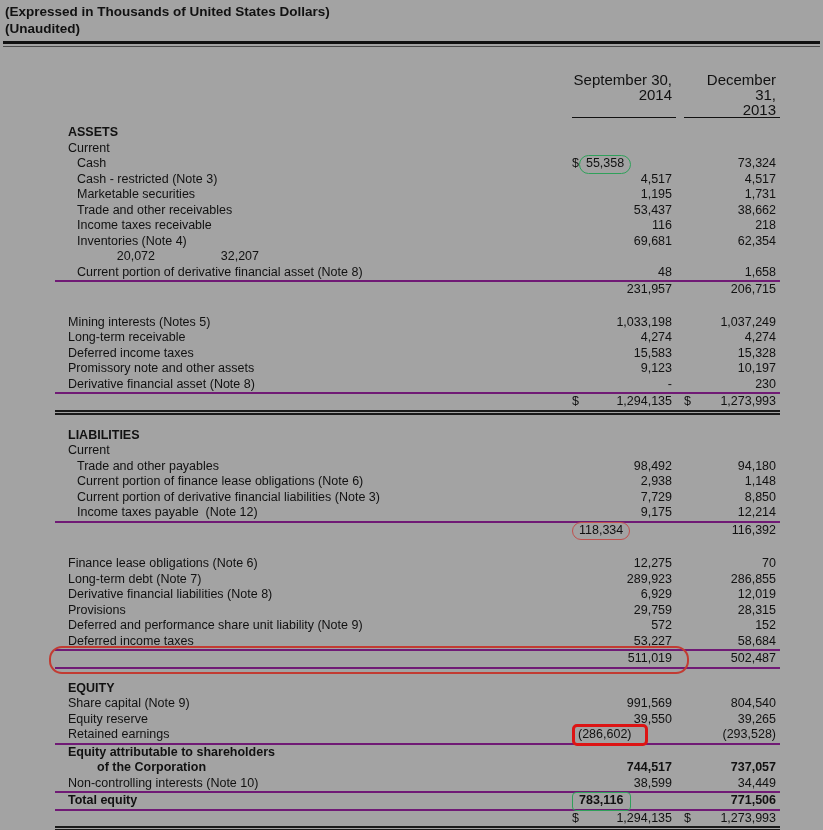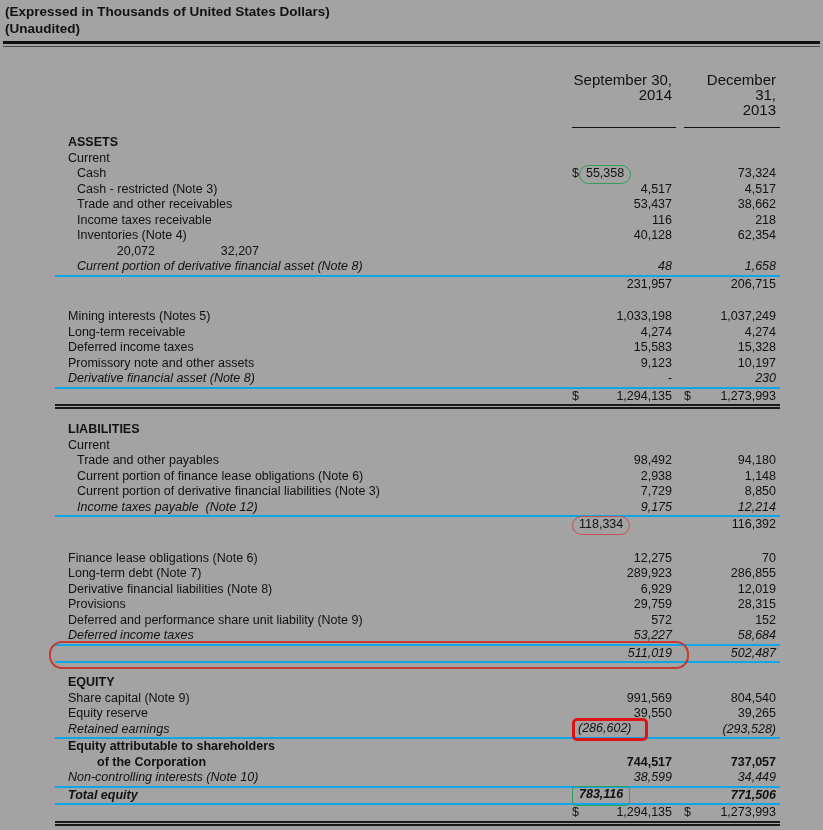--- a/index.html
+++ b/index.html
@@ -8,36 +8,36 @@
 
   
   .doc-header { padding:3px 0 0 5px; font-weight:bold; font-size:13.5px; line-height:17px; }
   .top-rule { margin:4px 3px 0 3px; height:2px; border-top:3px solid #111; border-bottom:1px solid #4a4a4a; }
 
   
   .table { position:absolute; left:55px; top:72px; width:725px; }
   .head-row { display:flex; font-size:15px; line-height:15px; margin-bottom:7px; }
   .head-row .lbl { flex:1; }
   .hc1 { width:100px; padding-right:4px; text-align:right; border-bottom:1.5px solid #111; padding-bottom:2px; }
-  .hc2 { width:92px; padding-right:4px; text-align:right; border-bottom:1.5px solid #111; padding-bottom:10px; }
+  .hc2 { width:92px; padding-right:4px; text-align:right; border-bottom:1.5px solid #111; padding-bottom:0; }
   .colgap { width:8px; }
 
   .row { display:flex; height:15.5px; line-height:15.5px; font-size:12.5px; position:relative; }
   .row.bold { font-weight:bold; }
   .lbl { flex:1; white-space:pre; overflow:visible; }
   .ind0 { padding-left:13px; }
   .ind1 { padding-left:22px; }
   .ind2 { padding-left:42px; }
   .col { display:flex; align-items:center; }
   .c1 { width:100px; padding-right:4px; }
   .c2 { width:92px; padding-right:4px; }
   .dollar { text-align:left; }
   .val { margin-left:auto; text-align:right; white-space:pre; }
 
-  .rule-below { border-bottom:2px solid #0ea5e9;font-style:italic; }
+  .rule-below { border-bottom:2px solid #701a75; }
   .rule-double { border-bottom:2px solid #1a1a1a; }
   .rule-double::after { content:""; position:absolute; left:0; right:0; bottom:-5px; border-top:2.5px solid #1a1a1a; }
 
   
   .ann-green-oval { border:1.5px solid #2fa05a; border-radius:10px; padding:0 6px 1px 6px; margin:-2px -8px -3px 0; }
   .ann-red-oval   { border:1.5px solid #c0504d; border-radius:10px; padding:0 6px 1px 6px; margin:-2px -8px -3px 0; }
   .ann-red-rect   { border:3px solid #dd1414; border-radius:5px; padding:0 13px 1px 3px; margin:-3px -6px -3px 0; }
   .ann-green-rect { border:1.5px solid #2fa05a; border-radius:4px; padding:0 6px 2px 6px; margin:-2px -8px -3px 0; }
   .row-oval { position:absolute; left:-6px; width:636px; top:-5px; height:24px;
               border:2px solid #c23b32; border-radius:13px; pointer-events:none; }
@@ -110,20 +110,32 @@
             <span class="dollar"></span>
             <span class="val">4,517</span>
           </div>
           <div class="colgap"></div>
           <div class="col c2">
             <span class="dollar"></span>
             <span class="val">4,517</span>
           </div>
         </div>
         <div class="row">
+          <div class="lbl ind1">Marketable securities</div>
+          <div class="col c1">
+            <span class="dollar"></span>
+            <span class="val">1,195</span>
+          </div>
+          <div class="colgap"></div>
+          <div class="col c2">
+            <span class="dollar"></span>
+            <span class="val">1,731</span>
+          </div>
+        </div>
+        <div class="row">
           <div class="lbl ind1">Trade and other receivables</div>
           <div class="col c1">
             <span class="dollar"></span>
             <span class="val">53,437</span>
           </div>
           <div class="colgap"></div>
           <div class="col c2">
             <span class="dollar"></span>
             <span class="val">38,662</span>
           </div>
@@ -137,21 +149,21 @@
           <div class="colgap"></div>
           <div class="col c2">
             <span class="dollar"></span>
             <span class="val">218</span>
           </div>
         </div>
         <div class="row">
           <div class="lbl ind1">Inventories (Note 4)</div>
           <div class="col c1">
             <span class="dollar"></span>
-            <span class="val">40,128</span>
+            <span class="val">69,681</span>
           </div>
           <div class="colgap"></div>
           <div class="col c2">
             <span class="dollar"></span>
             <span class="val">62,354</span>
           </div>
         </div>
         <div class="row">
           <div class="col c1">
             <span class="dollar"></span>

